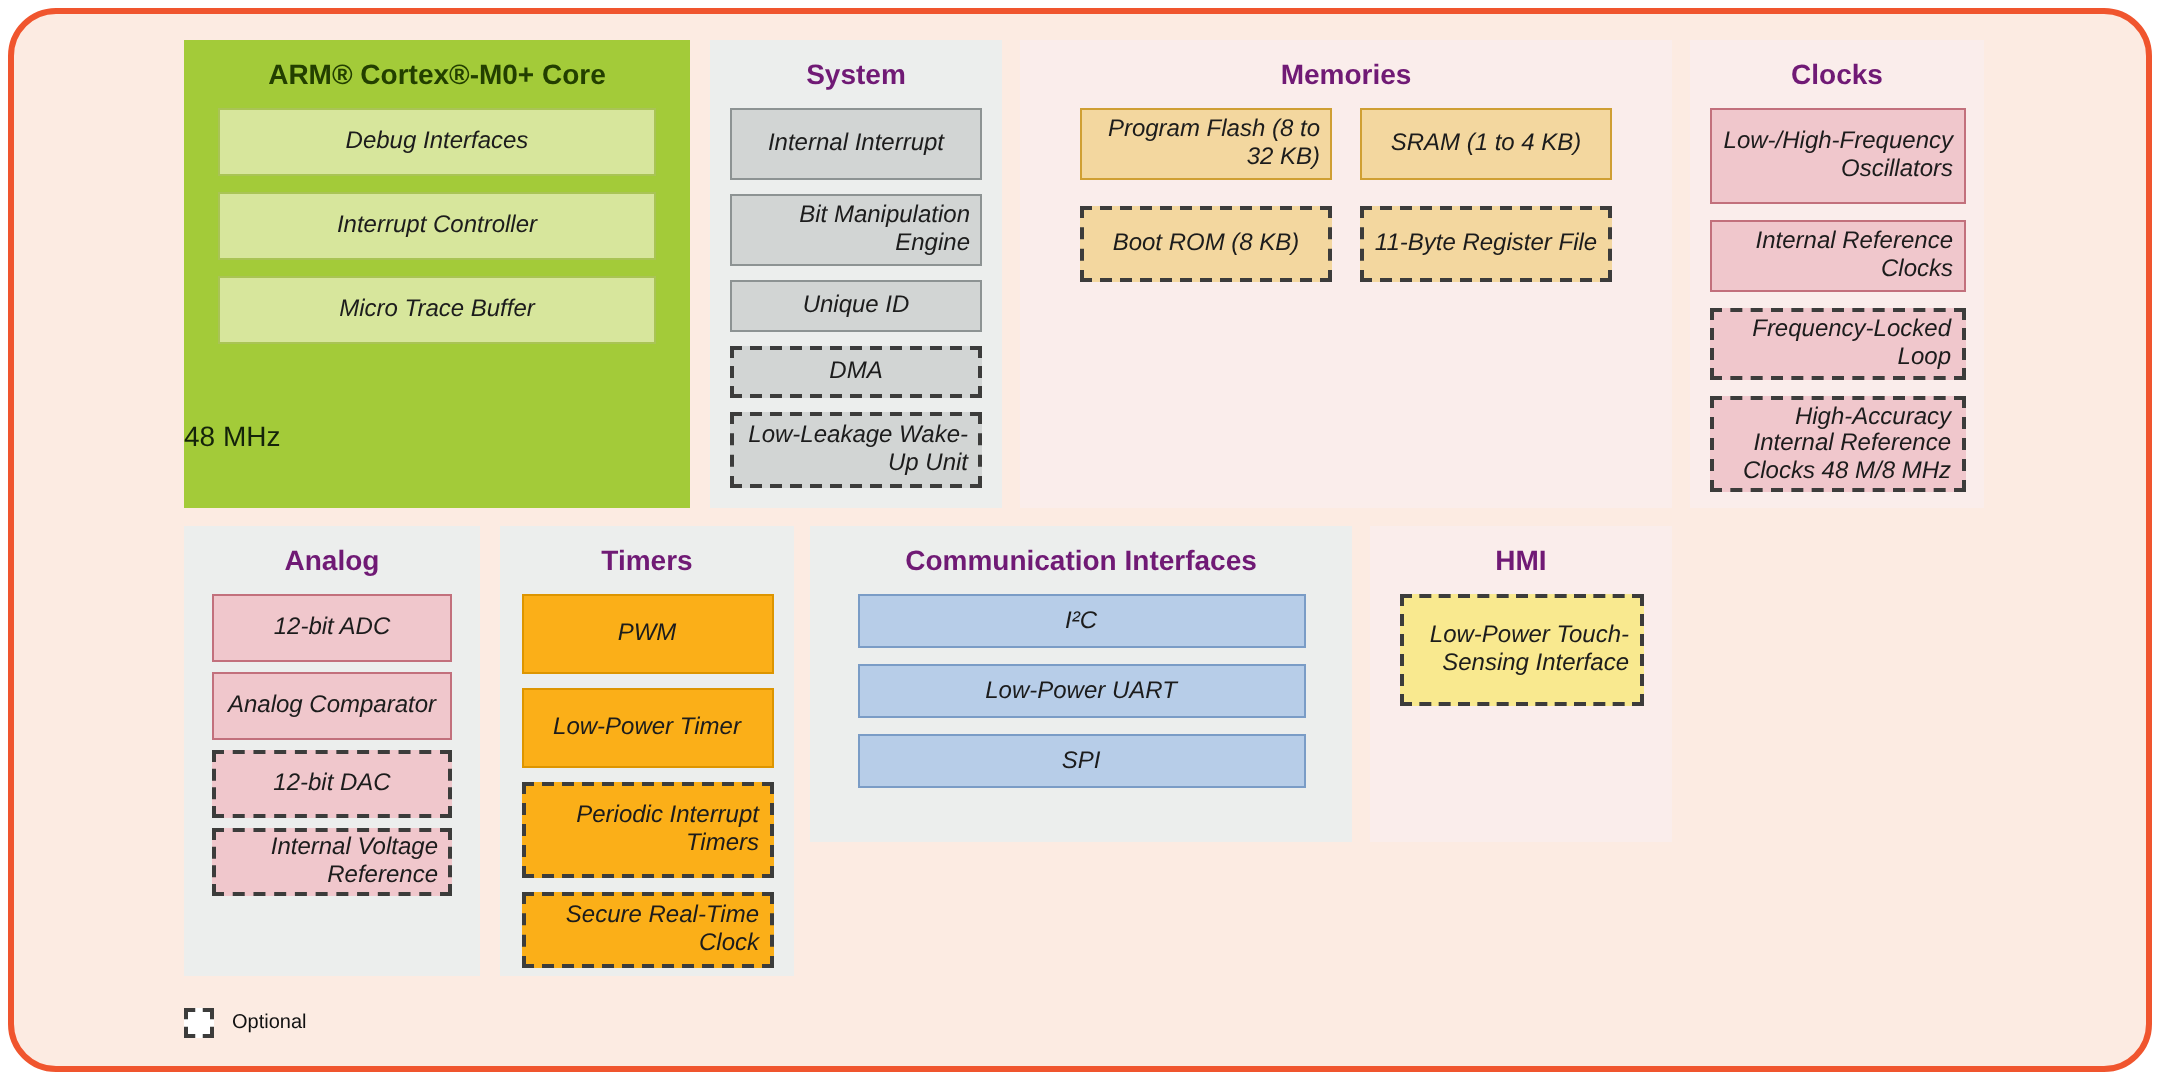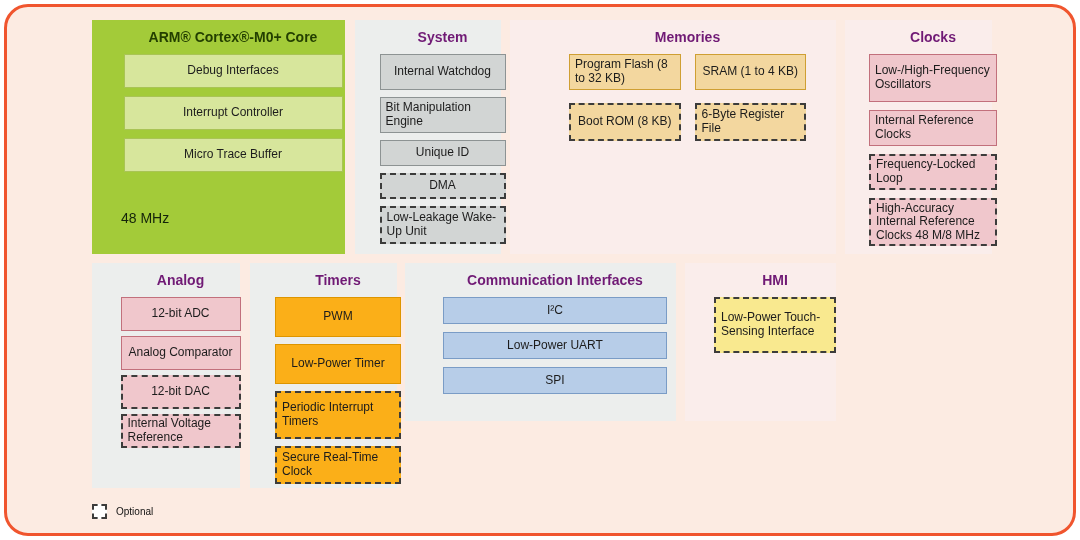--- a/index.html
+++ b/index.html
@@ -3,35 +3,35 @@
 <meta charset="utf-8">
 <style>
   * { box-sizing: border-box; margin: 0; padding: 0; }
   html, body { width: 1080px; height: 540px; background: #ffffff;
     font-family: "Liberation Sans", sans-serif; position: relative; overflow: hidden; }
 
   .frame { position: absolute; left: 4px; top: 4px; width: 1072px; height: 532px;
     border: 3px solid var(--frame-border, #f0552e); border-radius: 24px;
     background: var(--page-bg, #fcebe2); }
 
-  .panel { position: absolute; padding-left: 29px; }
+  .panel { position: absolute; }
   .panel.graypanel { background: var(--panel-gray, #eceeed); }
   .panel.pinkpanel { background: var(--panel-pink, #faedeb); }
   .panel.core { background: var(--core-bg, #a3cb39); }
 
   .panel-title { text-align: center; font-weight: bold; font-size: 14px;
     color: #701a75; padding-top: 9px; }
   .core-title { color: var(--core-title, #233f00); }
 
   .items { display: flex; flex-direction: column; align-items: center; margin-top: 9px; }
   .gap5 { gap: 5px; } .gap7 { gap: 7px; } .gap8 { gap: 8px; }
 
-  .item { display: flex; align-items: center; justify-content: center; text-align: left;
+  .item { display: flex; align-items: center; justify-content: center; text-align: right;
     font-size: 12px; line-height: 1.13; color: #1c1c1c; border: 1px solid #999;
-    padding: 2px 5px; }
+    padding: 2px 5px; font-style: italic; }
 
   .item.green  { background: var(--core-item-bg, #d7e69c); border-color: var(--core-item-border, #a9c455); }
   .item.grayc  { background: var(--gray-bg, #d2d5d4);  border-color: var(--gray-border, #8d9393); }
   .item.tan    { background: var(--tan-bg, #f3d79f);   border-color: var(--tan-border, #cf9f33); }
   .item.pinkc  { background: var(--pink-bg, #f0c7cc);  border-color: var(--pink-border, #c2707c); }
   .item.orange { background: var(--orange-bg, #fbaf18);border-color: var(--orange-border, #dd9500); }
   .item.blue   { background: var(--blue-bg, #b7cde8);  border-color: var(--blue-border, #7a9cc6); }
   .item.yellow { background: var(--yellow-bg, #f9e98f);border-color: var(--yellow-border, #c9b94a); }
   .item.dashed { border: 2px dashed var(--dashed-border, #3c3c3b); }
 
@@ -63,35 +63,35 @@
       <div class="item green w219 h34">Debug Interfaces</div>
       <div class="item green w219 h34">Interrupt Controller</div>
       <div class="item green w219 h34">Micro Trace Buffer</div>
     </div>
     <div class="core-freq">48 MHz</div>
   </section>
 
   <section class="panel graypanel" style="left:348px; top:13px; width:146px; height:234px;">
     <h2 class="panel-title">System</h2>
     <div class="items gap7">
-      <div class="item grayc w126 h36">Internal Watchdog</div>
+      <div class="item grayc w126 h36">Internal Interrupt</div>
       <div class="item grayc w126 h36">Bit Manipulation Engine</div>
       <div class="item grayc w126 h26">Unique ID</div>
       <div class="item grayc dashed w126 h26">DMA</div>
       <div class="item grayc dashed w126 h38">Low-Leakage Wake-Up Unit</div>
     </div>
   </section>
 
   <section class="panel pinkpanel" style="left:503px; top:13px; width:326px; height:234px;">
     <h2 class="panel-title">Memories</h2>
     <div class="mem-grid">
       <div class="item tan h36">Program Flash (8 to 32 KB)</div>
       <div class="item tan h36">SRAM (1 to 4 KB)</div>
       <div class="item tan dashed h38">Boot ROM (8 KB)</div>
-      <div class="item tan dashed h38">6-Byte Register File</div>
+      <div class="item tan dashed h38">11-Byte Register File</div>
     </div>
   </section>
 
   <section class="panel pinkpanel" style="left:838px; top:13px; width:147px; height:234px;">
     <h2 class="panel-title">Clocks</h2>
     <div class="items gap8">
       <div class="item pinkc w128 h48">Low-/High-Frequency Oscillators</div>
       <div class="item pinkc w128 h36">Internal Reference Clocks</div>
       <div class="item pinkc dashed w128 h36">Frequency-Locked Loop</div>
       <div class="item pinkc dashed w128 h48">High-Accuracy Internal Reference Clocks 48 M/8 MHz</div>

